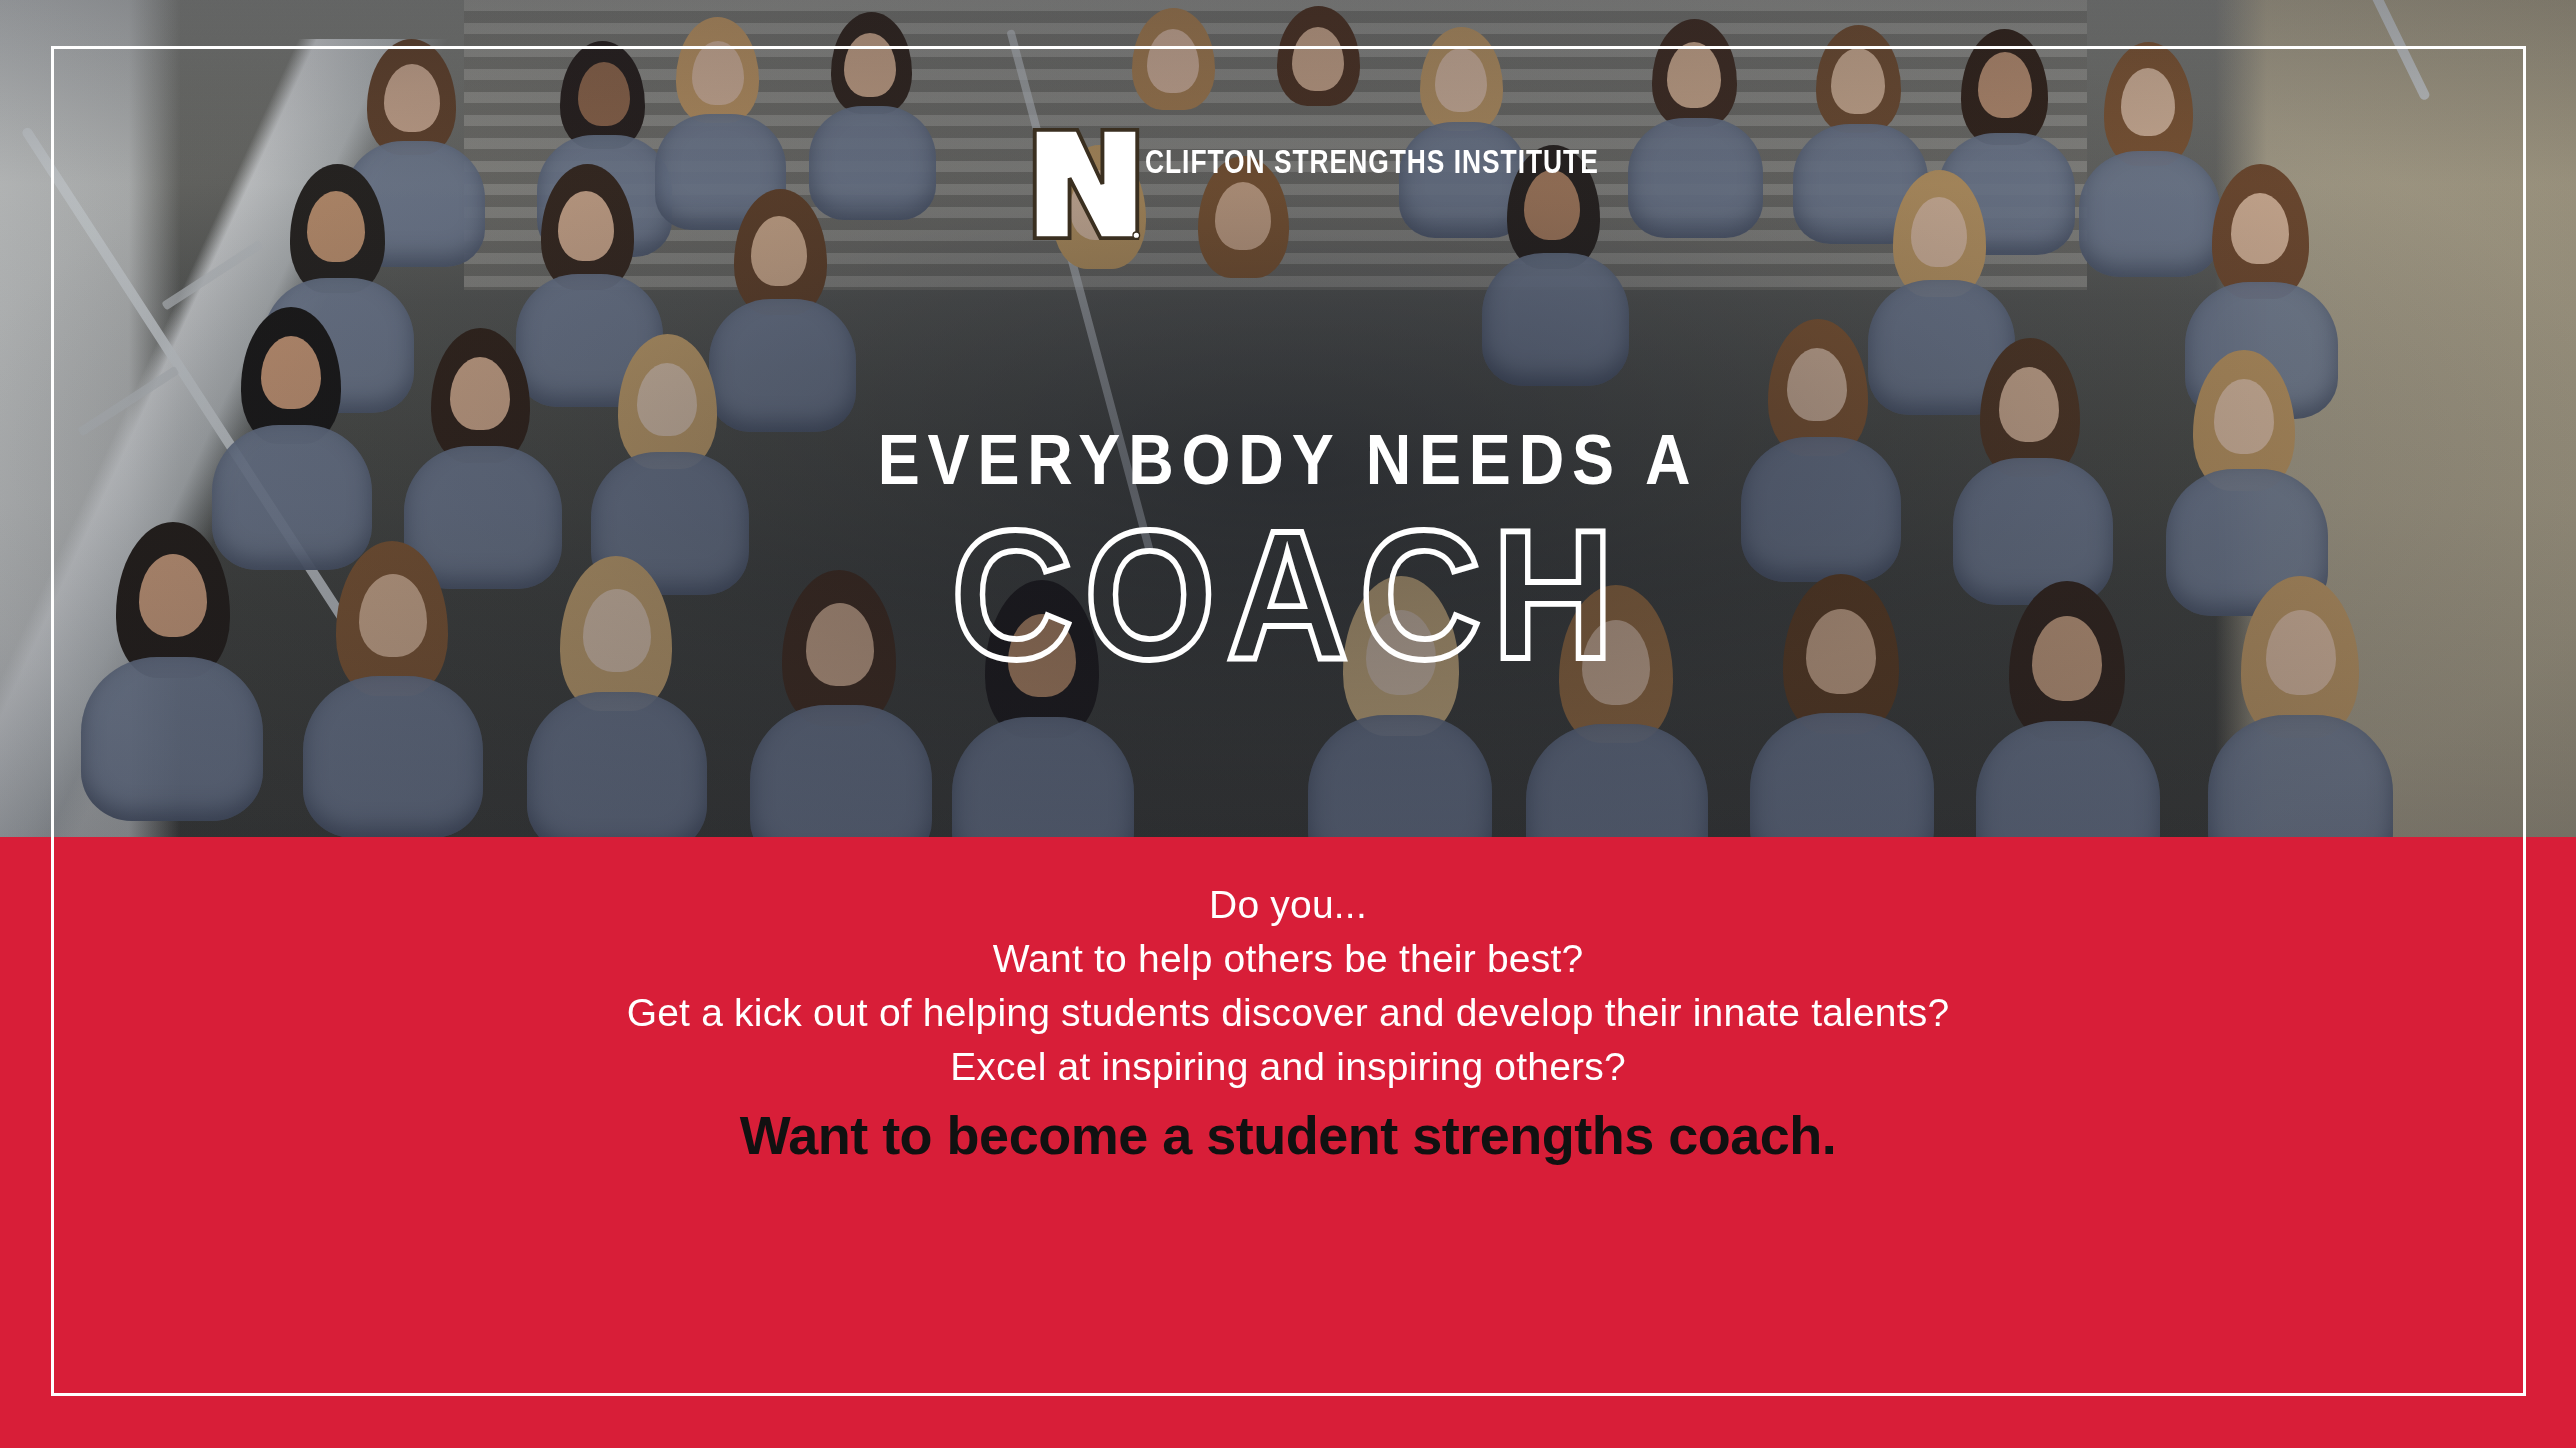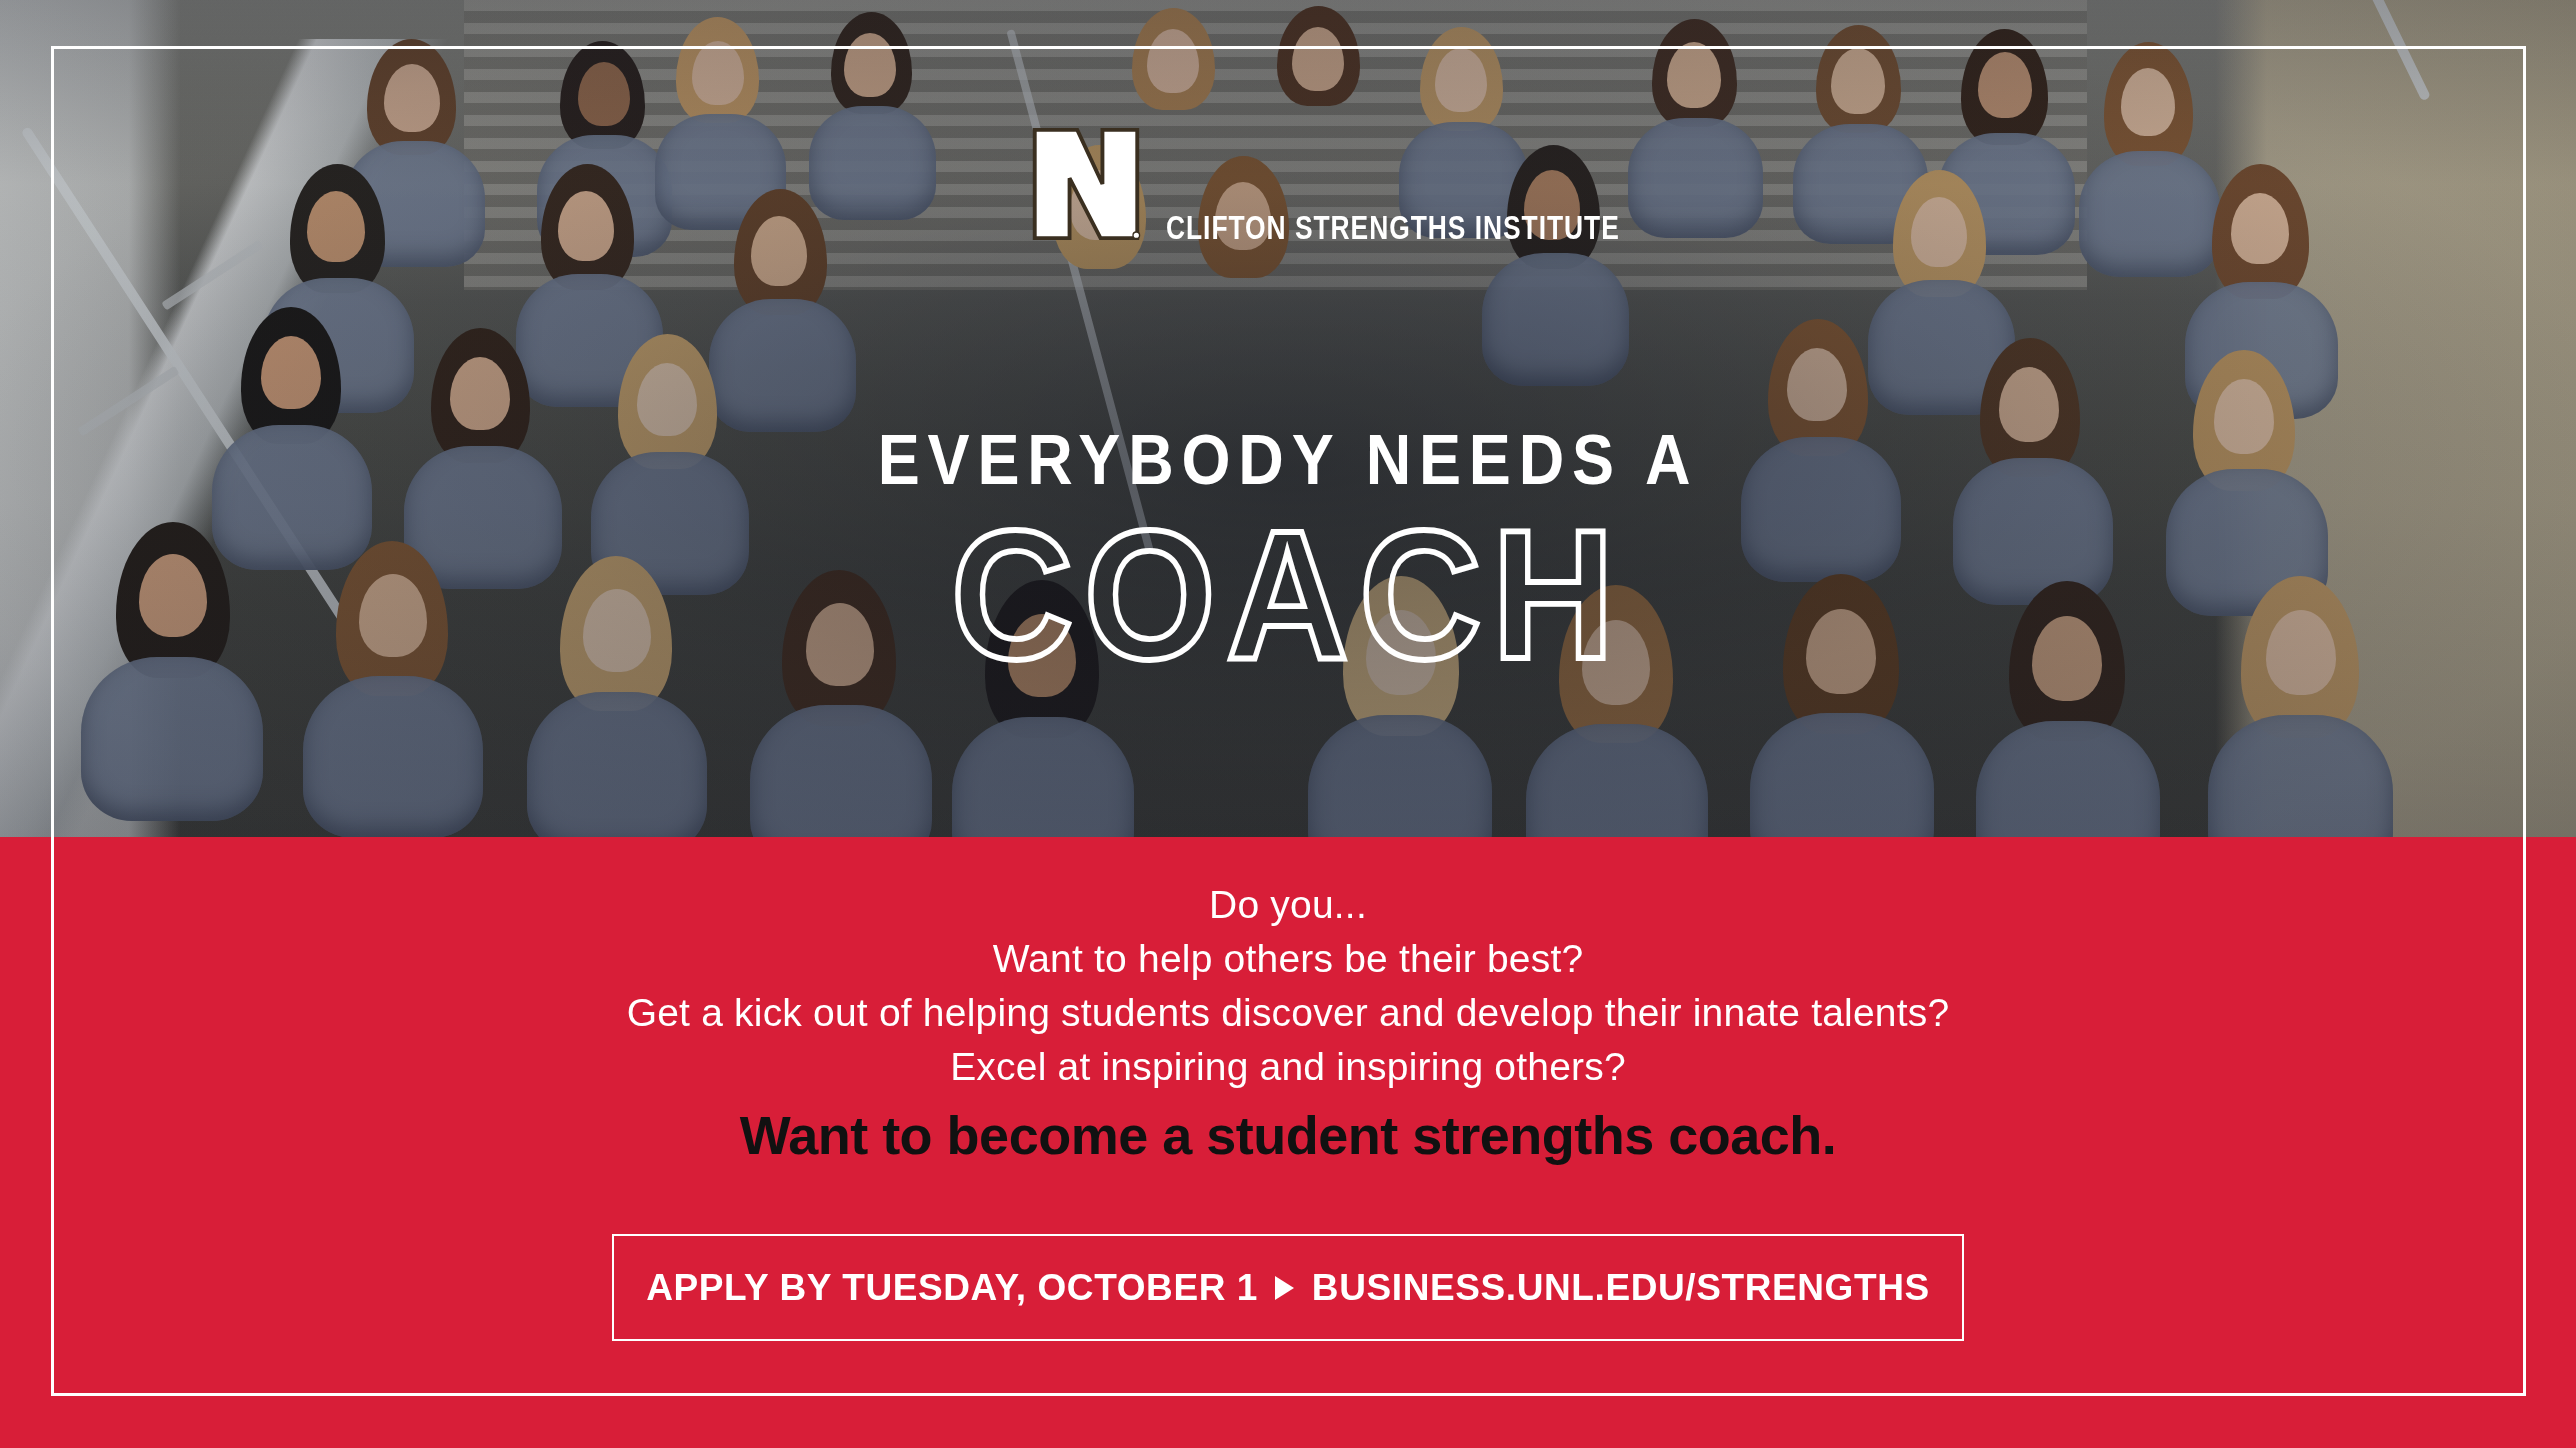--- a/index.html
+++ b/index.html
@@ -146,22 +146,21 @@
     pointer-events: none;
     z-index: 40;
   }
 
   
   .logo-lockup {
     position: absolute;
     left: 1027px; top: 124px;
     z-index: 30;
     display: flex;
-    align-items: flex-end;
-    gap: 21px;
+    align-items: flex-start;
   }
   .logo-n {
     position: relative;
     width: 118px; height: 120px;
     flex: none;
   }
   .logo-n svg { display:block; width:118px; height:120px; }
 
   .logo-words { padding-top: 21px; }
   .logo-title {
@@ -468,24 +467,17 @@
     <div class="questions">
       <span class="q">Do you...</span>
       <span class="q">Want to help others be their best?</span>
       <span class="q">Get a kick out of helping students discover and develop their innate talents?</span>
       <span class="q">Excel at inspiring and inspiring others?</span>
     </div>
   </div>
 
   <div class="apply-line">Want to become a student strengths coach.</div>
 
-  <div class="cta-box">
-    <div class="cta-text">
-      <span>APPLY BY TUESDAY, OCTOBER 1</span>
-      <span class="cta-arrow"></span>
-      <span>BUSINESS.UNL.EDU/STRENGTHS</span>
-    </div>
-  </div>
 
   <div class="frame"></div>
 
 </div>
 
 
 </body></html>

